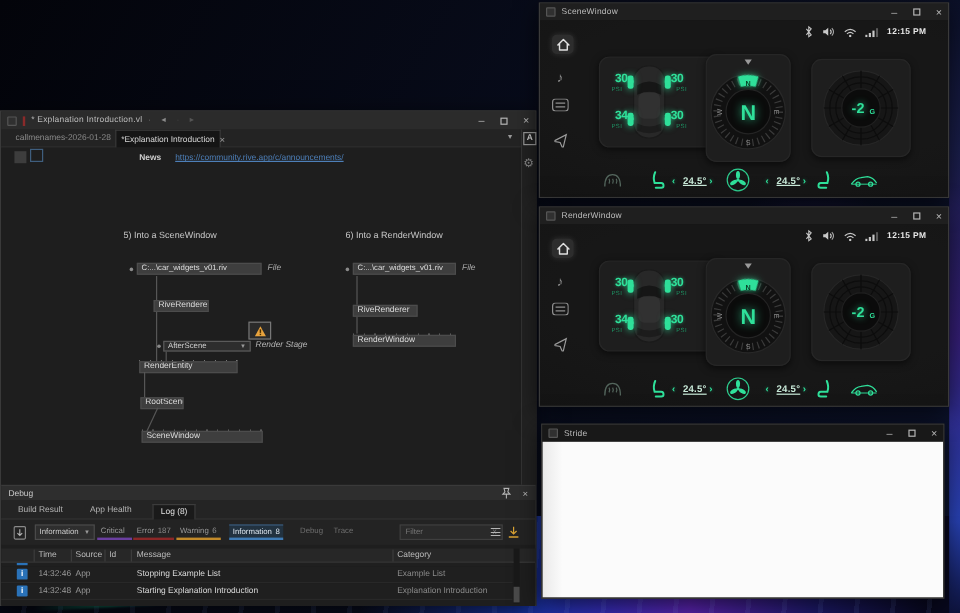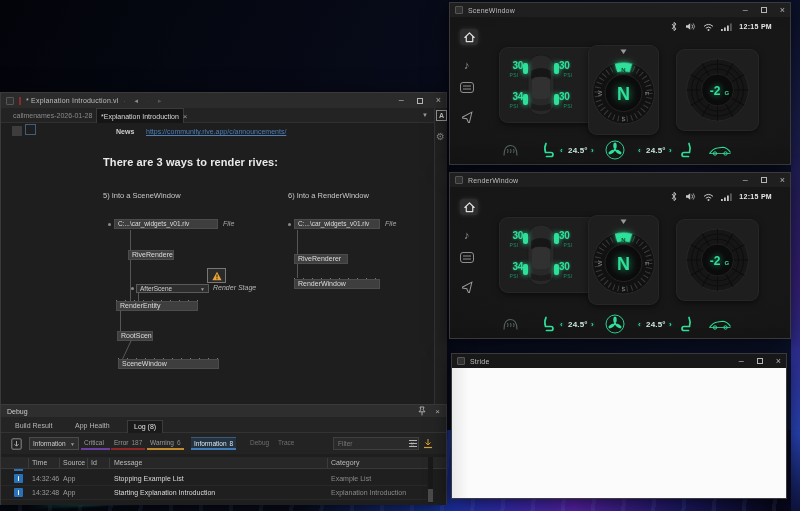--- a/index.html
+++ b/index.html
@@ -130,21 +130,21 @@
   .panel { position:absolute; background:#1e1e1e; border-radius:9px; box-shadow:inset 0 0 0 1px #262626, 0 2px 6px rgba(0,0,0,.5); }
   .tires { left:49px; top:30px; width:104px; height:76px; }
   .tire { position:absolute; width:5px; height:11px; background:#2fe09a; border-radius:2px; box-shadow:0 0 5px 1px rgba(47,224,154,.55); }
   .tval { position:absolute; width:18px; font-size:10px; font-weight:bold; color:#2fe09a; text-shadow:0 0 3px rgba(47,224,154,.6); letter-spacing:-.3px; }
   .tdash { position:absolute; width:4px; height:2px; background:#2fe09a; box-shadow:0 0 3px rgba(47,224,154,.6); }
   .tpsi { position:absolute; width:18px; font-size:5px; color:#1d9464; text-align:center; letter-spacing:.3px; }
   .cpanel { left:138px; top:28px; width:71px; height:90px; }
   .gpanel { left:226px; top:32px; width:83px; height:82px; }
   .bbar-item { position:absolute; }
   .chev { position:absolute; font-size:8px; font-weight:bold; color:#2fe09a; text-shadow:0 0 3px rgba(47,224,154,.5); }
-  .btemp { position:absolute; width:22px; font-size:8px; font-weight:bold; color:#c9ead9; letter-spacing:.2px; }
+  .btemp { position:absolute; width:22px; font-size:8px; font-weight:bold; color:#c9ead9; text-align:center; letter-spacing:.2px;text-decoration:underline; }
 </style>
 </head>
 <body>
 
 <div class="screen">
   <div class="abs bg-stripes"></div>
   <div class="abs bg-teal"></div>
   <div class="abs bg-glow"></div>
   <div class="abs bg-right"></div>
 
@@ -176,21 +176,20 @@
       <div class="gear">⚙</div>
     </div>
 
     <div class="patch">
       <div class="abs swatch1"></div>
       <div class="abs swatch2"></div>
 
       <span class="abs news-label" style="left:115px;top:5px;">News</span>
       <span class="abs news-link" style="left:145px;top:5px;">https://community.rive.app/c/announcements/</span>
 
-      <span class="abs heading" style="left:102px;top:33px;">There are 3 ways to render rives:</span>
       <span class="abs optlabel" style="left:102px;top:68px;">5) Into a SceneWindow</span>
       <span class="abs optlabel" style="left:287px;top:68px;">6) Into a RenderWindow</span>
 
       <span class="pin-dot" style="left:107px;top:100px;"></span>
       <div class="node" style="left:113px;top:96px;width:104px;font-size:6.5px;">C:...\car_widgets_v01.riv</div>
       <span class="filelabel" style="left:222px;top:97px;">File</span>
       <div class="vline" style="left:129px;top:107px;height:71px;"></div>
       <div class="node" style="left:127px;top:127px;width:46px;">RiveRenderer</div>
       <div class="warnbox" style="left:206px;top:145px;">
         <svg width="10" height="10" viewBox="0 0 10 10">

